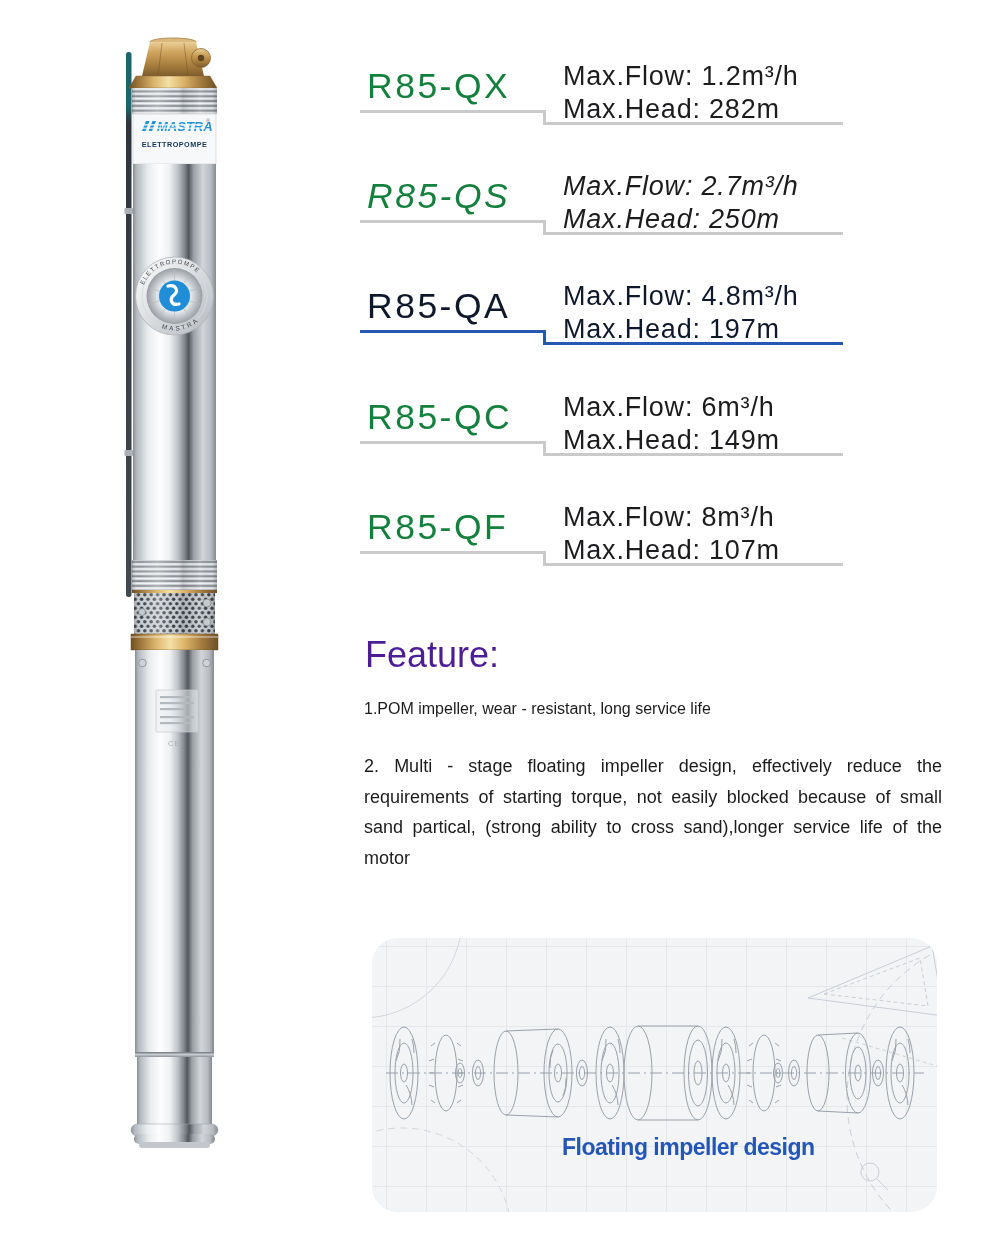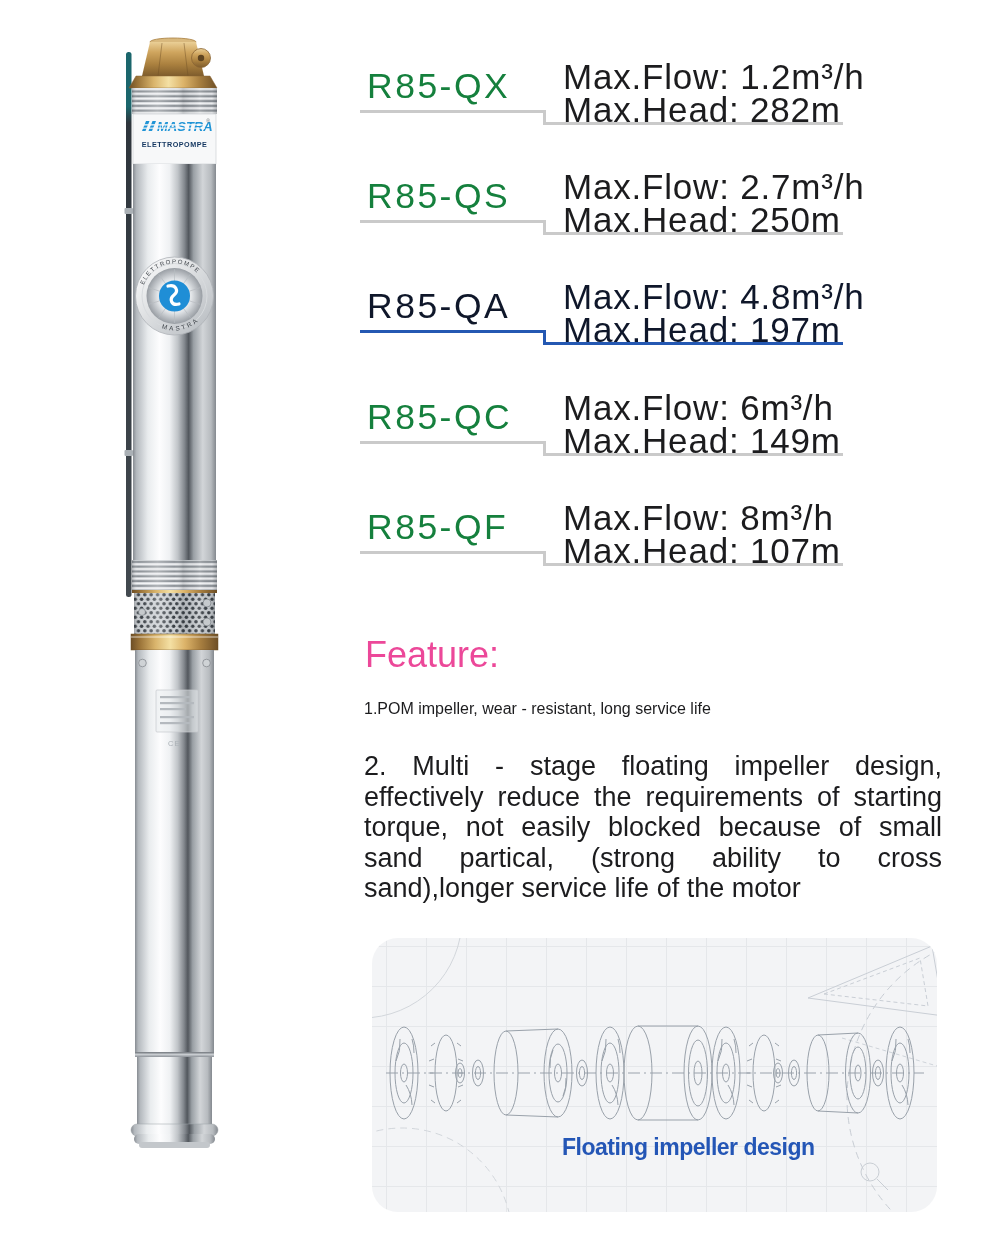--- a/index.html
+++ b/index.html
@@ -9,38 +9,38 @@
   }
   
   .pump-svg{position:absolute;left:100px;top:30px;width:150px;height:1120px;}
   
   .spec-row{position:absolute;left:360px;width:485px;height:100px;}
   .spec-row .model{
     position:absolute;left:7px;top:12px;font-size:35.5px;letter-spacing:2.5px;
     line-height:44px;color:#15803d;white-space:nowrap;
   }
   .spec-row .vals{
-    position:absolute;left:203px;top:8px;font-size:35px;letter-spacing:0.8px;
+    position:absolute;left:203px;top:8px;font-size:27px;letter-spacing:0.8px;
     line-height:33px;color:#1c1c1e;white-space:nowrap;
   }
   .spec-row .ul-a{position:absolute;left:0;top:58px;width:183px;height:3px;background:#cacaca;}
   .spec-row .ul-v{position:absolute;left:183px;top:58px;width:3px;height:15px;background:#cacaca;}
   .spec-row .ul-b{position:absolute;left:183px;top:70px;width:300px;height:3px;background:#cacaca;}
   .spec-row.highlight .model,.spec-row.highlight .vals{color:#0f172a;}
   .spec-row.highlight .ul-a,.spec-row.highlight .ul-v,.spec-row.highlight .ul-b{background:#2458b2;}
-  .row-0{top:52px;} .row-1{top:162px;} .row-2{top:272px;} .row-3{top:383px;} .row-4{top:493px;}
+  .row-0{top:52px;} .row-1{top:162px;font-style:italic;} .row-2{top:272px;} .row-3{top:383px;} .row-4{top:493px;}
   
   .feature-heading{
-    position:absolute;left:365px;top:633px;font-size:36px;line-height:44px;color:#ec4899;
+    position:absolute;left:365px;top:633px;font-size:36px;line-height:44px;color:#4c1d95;
   }
   .feature-item-1{
     position:absolute;left:364px;top:694px;width:600px;font-size:16px;line-height:30px;color:#1c1c1e;
   }
   .feature-item-2{
-    position:absolute;left:364px;top:751px;width:578px;font-size:27px;line-height:30.5px;
+    position:absolute;left:364px;top:751px;width:578px;font-size:18px;line-height:30.5px;
     color:#1c1c1e;text-align:justify;text-justify:inter-word;
   }
   
   .panel{
     position:absolute;left:372px;top:938px;width:565px;height:274px;border-radius:26px;
     background-color:#f3f4f6;
     background-image:linear-gradient(#e5e7ea 1px,transparent 1px),
                      linear-gradient(90deg,#e5e7ea 1px,transparent 1px);
     background-size:40px 40px;background-position:14px 8px;overflow:hidden;
   }

